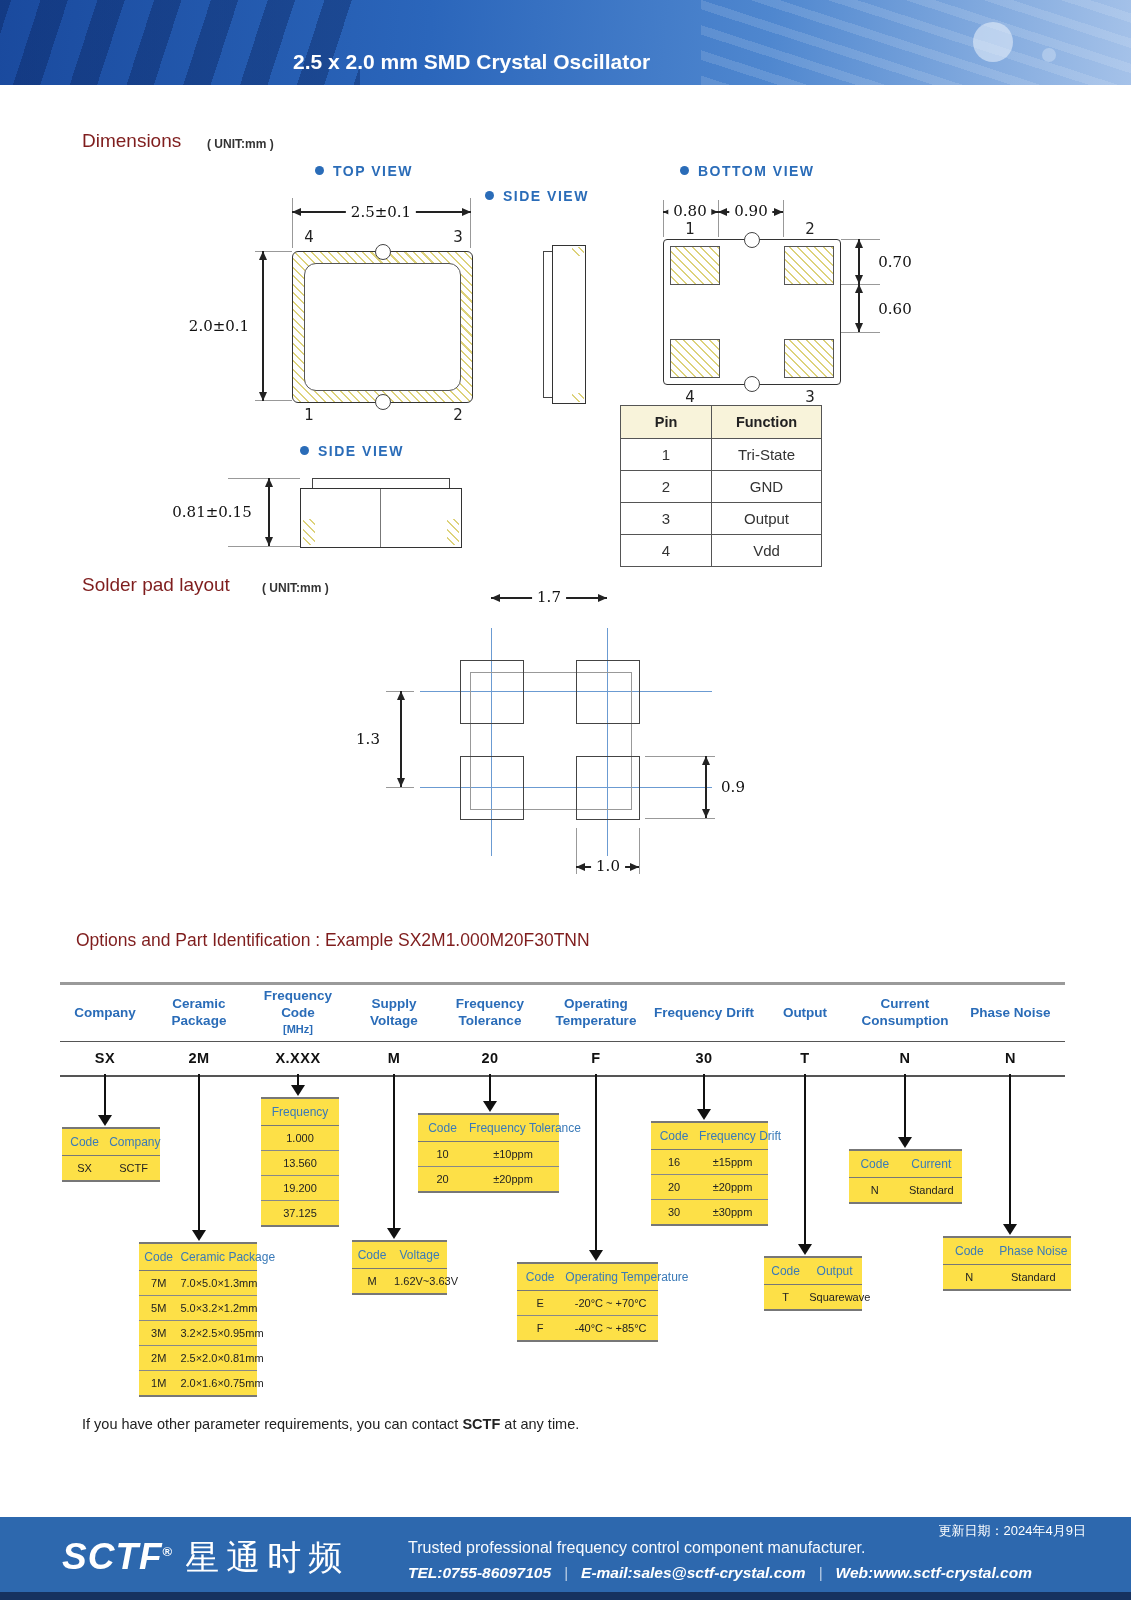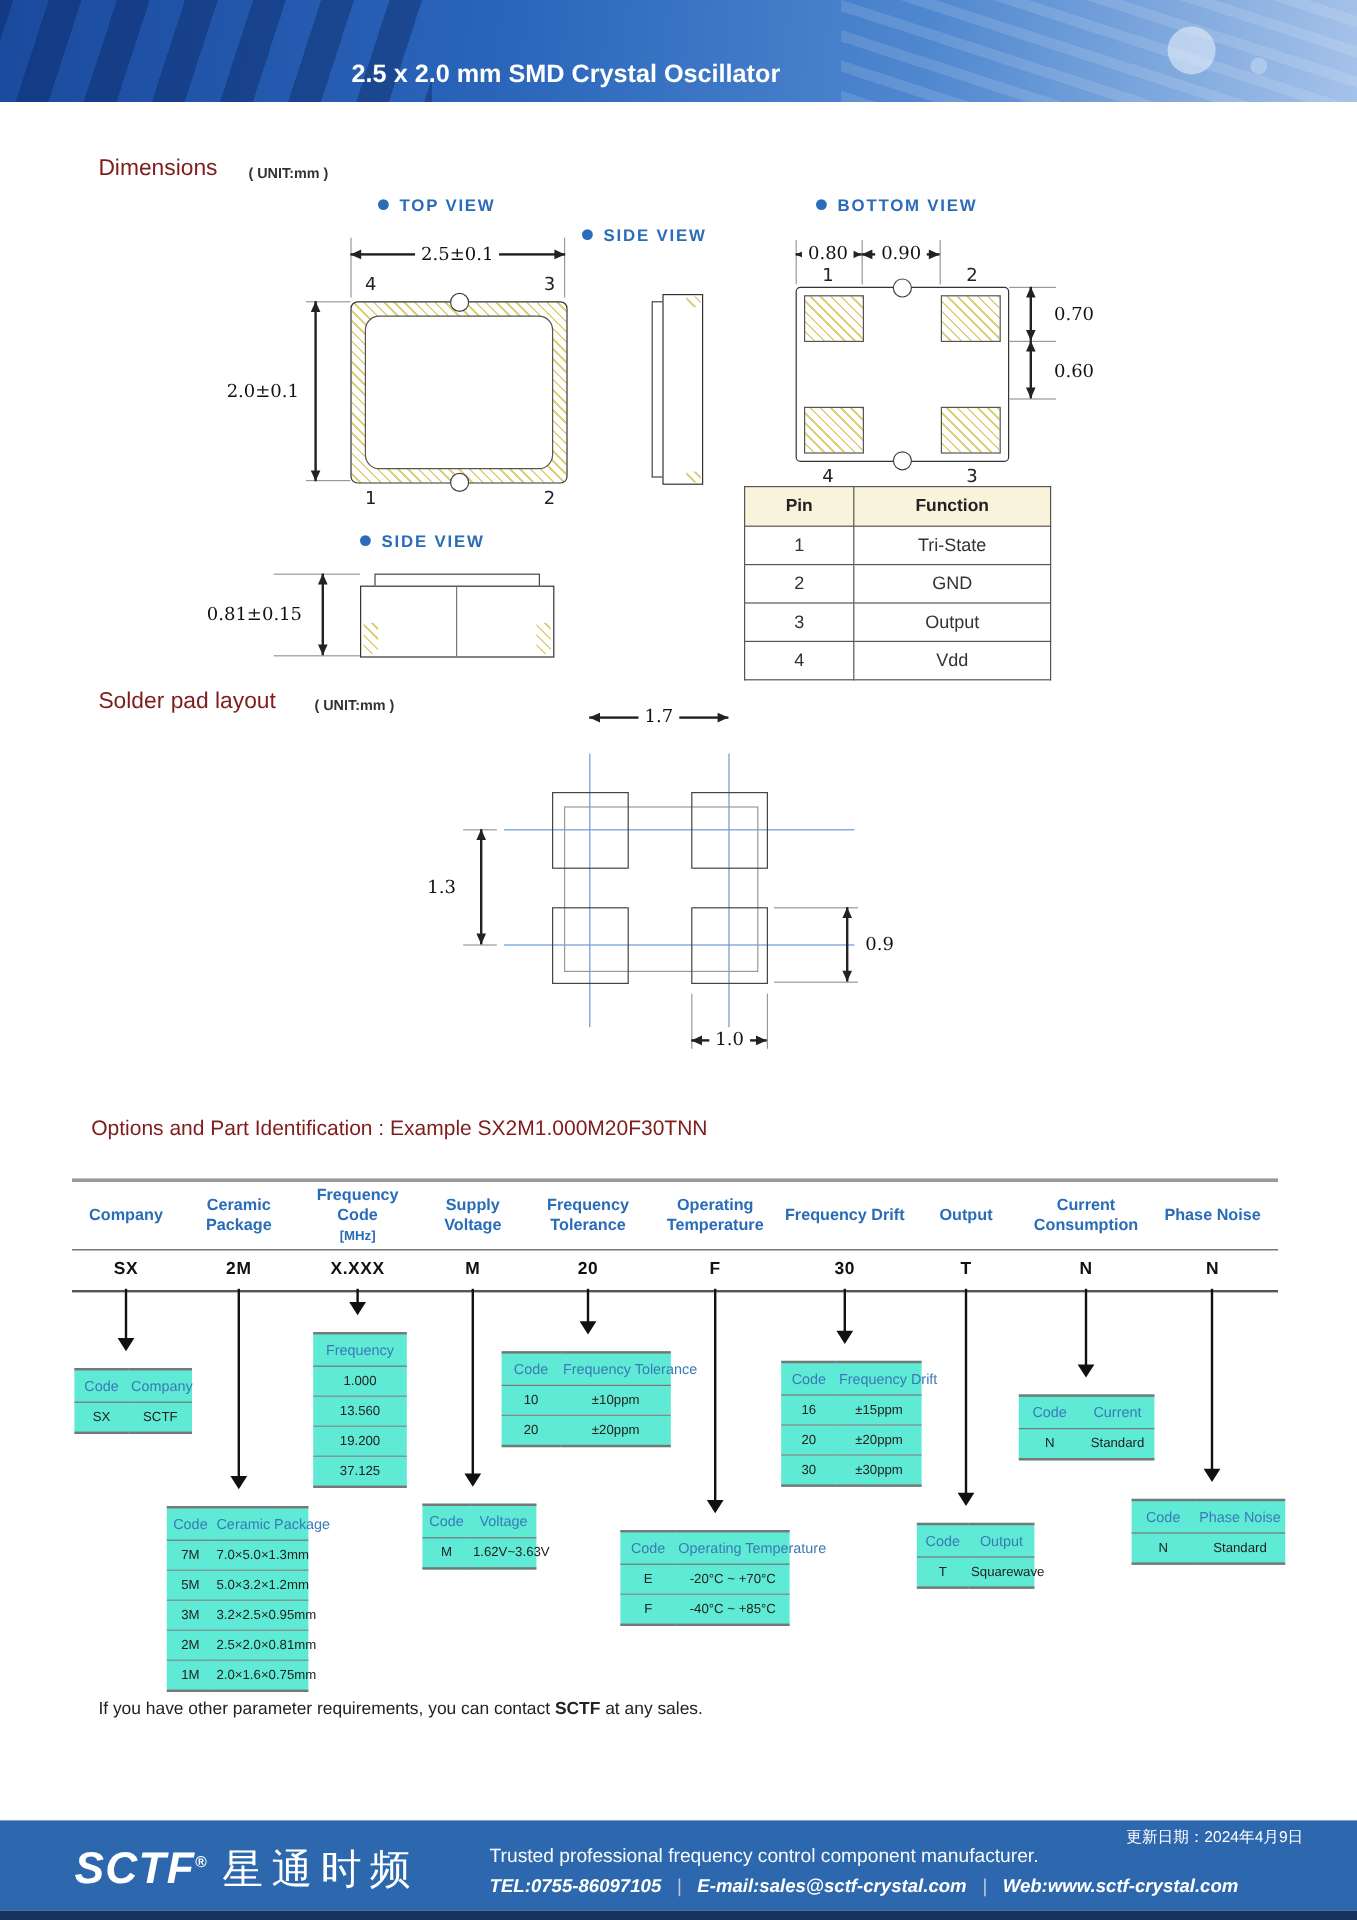--- a/index.html
+++ b/index.html
@@ -37,37 +37,37 @@
   .dim-h::after{content:"";position:absolute;right:0;top:-3.5px;border-top:4px solid transparent;
                 border-bottom:4px solid transparent;border-left:9px solid #222;}
   .dim-v{position:absolute;width:1.5px;background:#222;}
   .dim-v::before{content:"";position:absolute;top:0;left:-3.5px;border-left:4px solid transparent;
                  border-right:4px solid transparent;border-bottom:9px solid #222;}
   .dim-v::after{content:"";position:absolute;bottom:0;left:-3.5px;border-left:4px solid transparent;
                 border-right:4px solid transparent;border-top:9px solid #222;}
   .notch{position:absolute;width:14px;height:14px;background:#fff;border:1.3px solid #444;border-radius:50%;}
 
   
-  .pin-table{position:absolute;left:620px;top:405px;width:256px;border-collapse:collapse;}
+  .pin-table{position:absolute;left:620px;top:405px;width:202px;border-collapse:collapse;}
   .pin-table th{background:#f8f3da;font-size:14.5px;font-weight:bold;color:#222;border:1.2px solid #555;height:30px;}
   .pin-table td{font-size:15px;color:#333;border:1.2px solid #555;height:29px;text-align:center;}
 
   
   .opt{position:absolute;left:60px;top:982px;width:1005px;}
   .opt-head{display:flex;align-items:center;border-top:3px solid #9a9a9a;border-bottom:1.5px solid #555;min-height:56px;}
   .oc{text-align:center;color:#2a6cb8;font-weight:bold;font-size:13.5px;line-height:1.25;}
   .oc .oc-sub{font-size:11px;font-weight:bold;}
   .opt-codes{display:flex;border-bottom:2px solid #555;}
   .cc{text-align:center;font-weight:bold;font-size:14.5px;color:#111;padding:8px 0 9px;letter-spacing:.5px;}
 
   .darr{position:absolute;width:2px;background:#111;}
   .darr::after{content:"";position:absolute;left:-6px;bottom:-10px;border-left:7px solid transparent;
                border-right:7px solid transparent;border-top:11px solid #111;}
 
-  .sub{position:absolute;background:#5eead4;margin-top:13px;}
+  .sub{position:absolute;background:#fde047;}
   .sub table{width:100%;border-collapse:collapse;table-layout:fixed;}
   .sub th{border-top:2px solid #777;border-bottom:1.4px solid #777;color:#3a7ab8;font-weight:normal;
           font-size:12px;padding:6px 2px;text-align:center;white-space:nowrap;}
   .sub td{border-bottom:1.4px solid #888;font-size:11px;color:#222;padding:6px 2px;text-align:center;white-space:nowrap;}
   .sub tr.last td{border-bottom:2px solid #777;}
 
   .note{position:absolute;left:82px;top:1416px;font-size:14.5px;color:#222;}
 
   
   .footer{position:absolute;left:0;top:1517px;width:1131px;height:75px;background:#2d68ae;color:#fff;}
@@ -471,21 +471,21 @@
     <tbody>
       <tr class="last">
             <td>N</td>
             <td>Standard</td>
           </tr>
     </tbody>
       </table>
   </div>
 
   <div class="note">
-    <span>If you have other parameter requirements, you can contact </span><b>SCTF</b><span> at any sales.</span>
+    <span>If you have other parameter requirements, you can contact </span><b>SCTF</b><span> at any time.</span>
   </div>
 
   <div class="footer">
     <div class="logo">
       <span>SCTF</span><sup>®</sup><span class="logo-cn">星通时频</span>
     </div>
     <div class="updated">更新日期：2024年4月9日</div>
     <div class="tagline">Trusted professional frequency control component manufacturer.</div>
     <div class="contact">
       <span>TEL:0755-86097105</span><span class="sep">|</span><span>E-mail:sales@sctf-crystal.com</span><span class="sep">|</span><span>Web:www.sctf-crystal.com</span>

